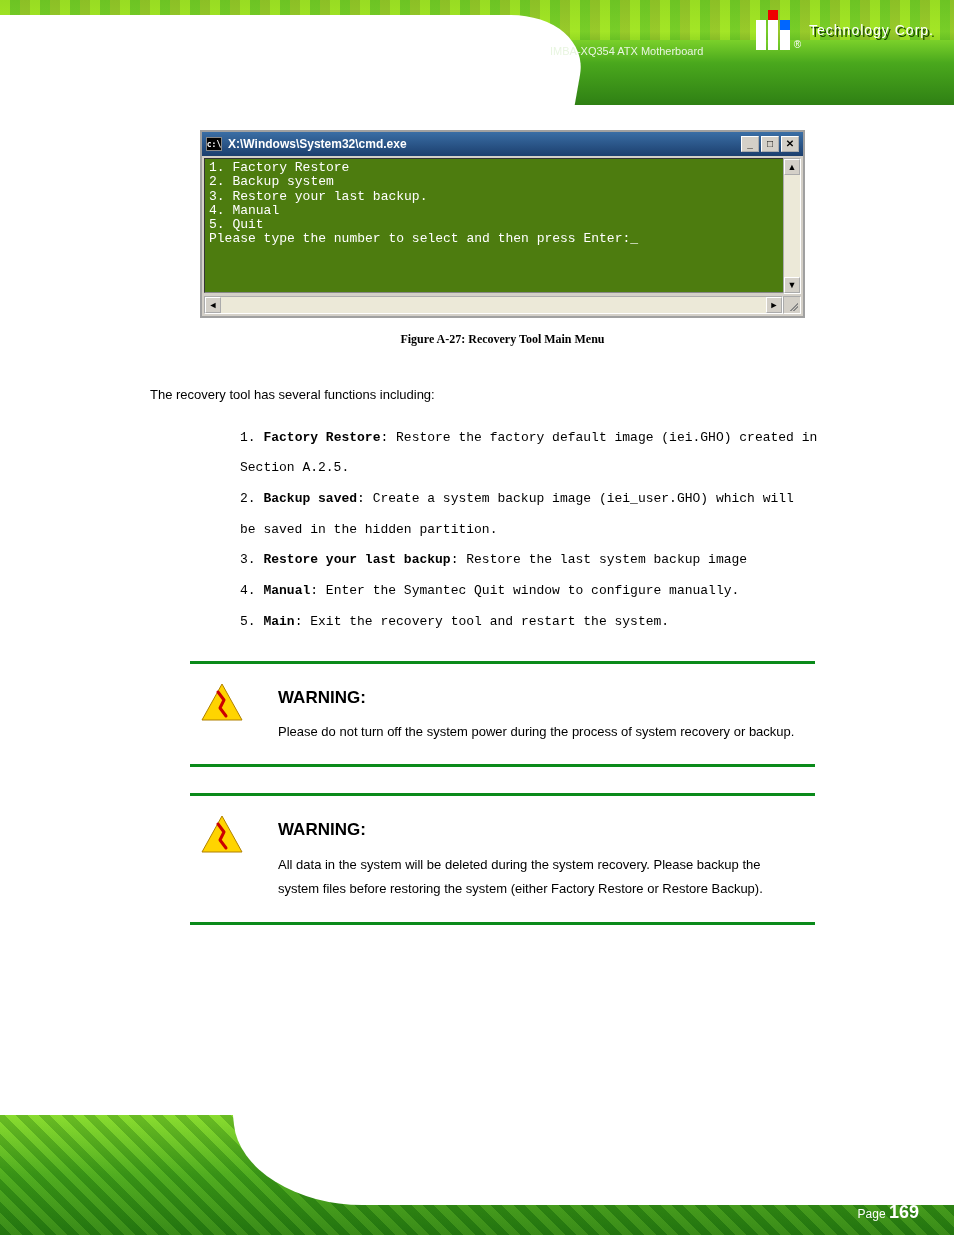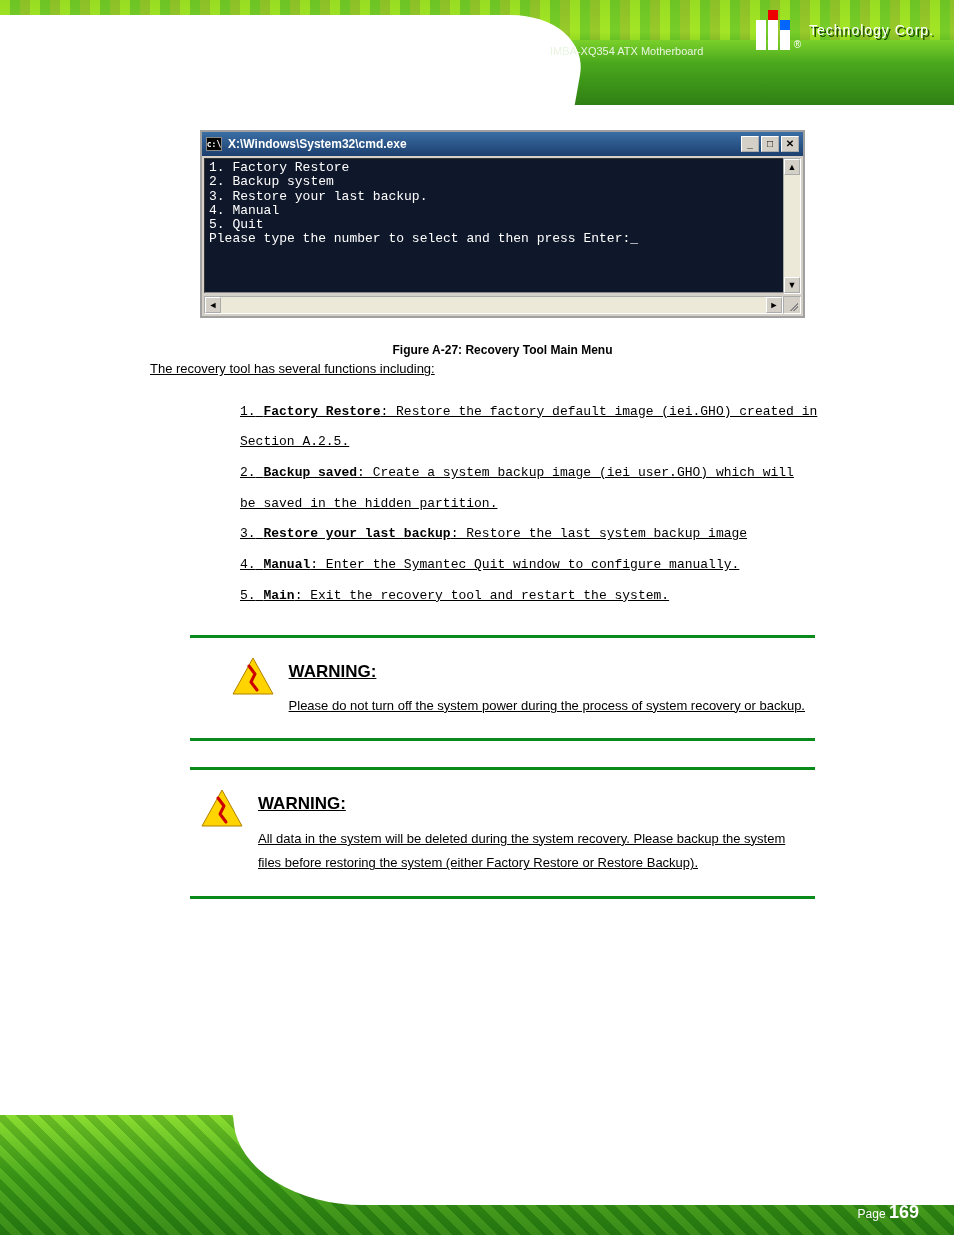--- a/index.html
+++ b/index.html
@@ -125,21 +125,21 @@
     justify-content: center;
     line-height: 1;
   }
   .cmd-body-wrap {
     position: relative;
     height: 160px;
     background: #d4d0c8;
     padding: 2px;
   }
   .cmd-body {
-    background: #0f172a;
+    background: #4d7c0f;
     color: #fff;
     font-family: "Courier New", monospace;
     font-size: 13px;
     line-height: 1.1;
     white-space: pre;
     padding: 2px 4px;
     height: 135px;
     border: 1px inset #888;
     overflow: hidden;
     position: relative;
@@ -184,50 +184,49 @@
     content:"";
     position:absolute; right:2px; bottom:2px;
     width:10px; height:10px;
     background:
       linear-gradient(135deg, transparent 60%, #888 60%, #888 70%, transparent 70%,
                       transparent 75%, #888 75%, #888 85%, transparent 85%);
   }
 
   .figure-caption {
     text-align: center;
-    font-family: Liberation Sans, sans-serif;
+    font-family: Liberation Serif, serif;
     font-weight: bold;
     font-size: 12px;
-    margin-top: 25px;
+    margin-top: 14px;
     color: #000;
   }
 
   .body-text {
+    margin-top: 36px;
     font-size: 13px;
     line-height: 1.9;
-    text-decoration: underline;
   }
   .body-text p { margin-bottom: 18px; }
   .step-option {
     margin: 6px 0 6px 90px;
     font-family: "Courier New", monospace;
     font-size: 13px;
   }
   .bold { font-weight: bold; }
 
   
   .warn {
     border-top: 3px solid #0a8a1a;
     border-bottom: 3px solid #0a8a1a;
     margin: 26px 40px 26px 40px;
     padding: 18px 10px 20px 10px;
     display: flex;
-    gap: 14px;
+    gap: 34px;
     align-items: flex-start;
-    justify-content: flex-end;
   }
   .warn-icon {
     width: 44px; height: 40px;
     position: relative;
     flex-shrink: 0;
   }
   .warn-icon svg { width: 100%; height: 100%; }
   .warn-text {
     font-size: 13px;
     line-height: 1.9;

